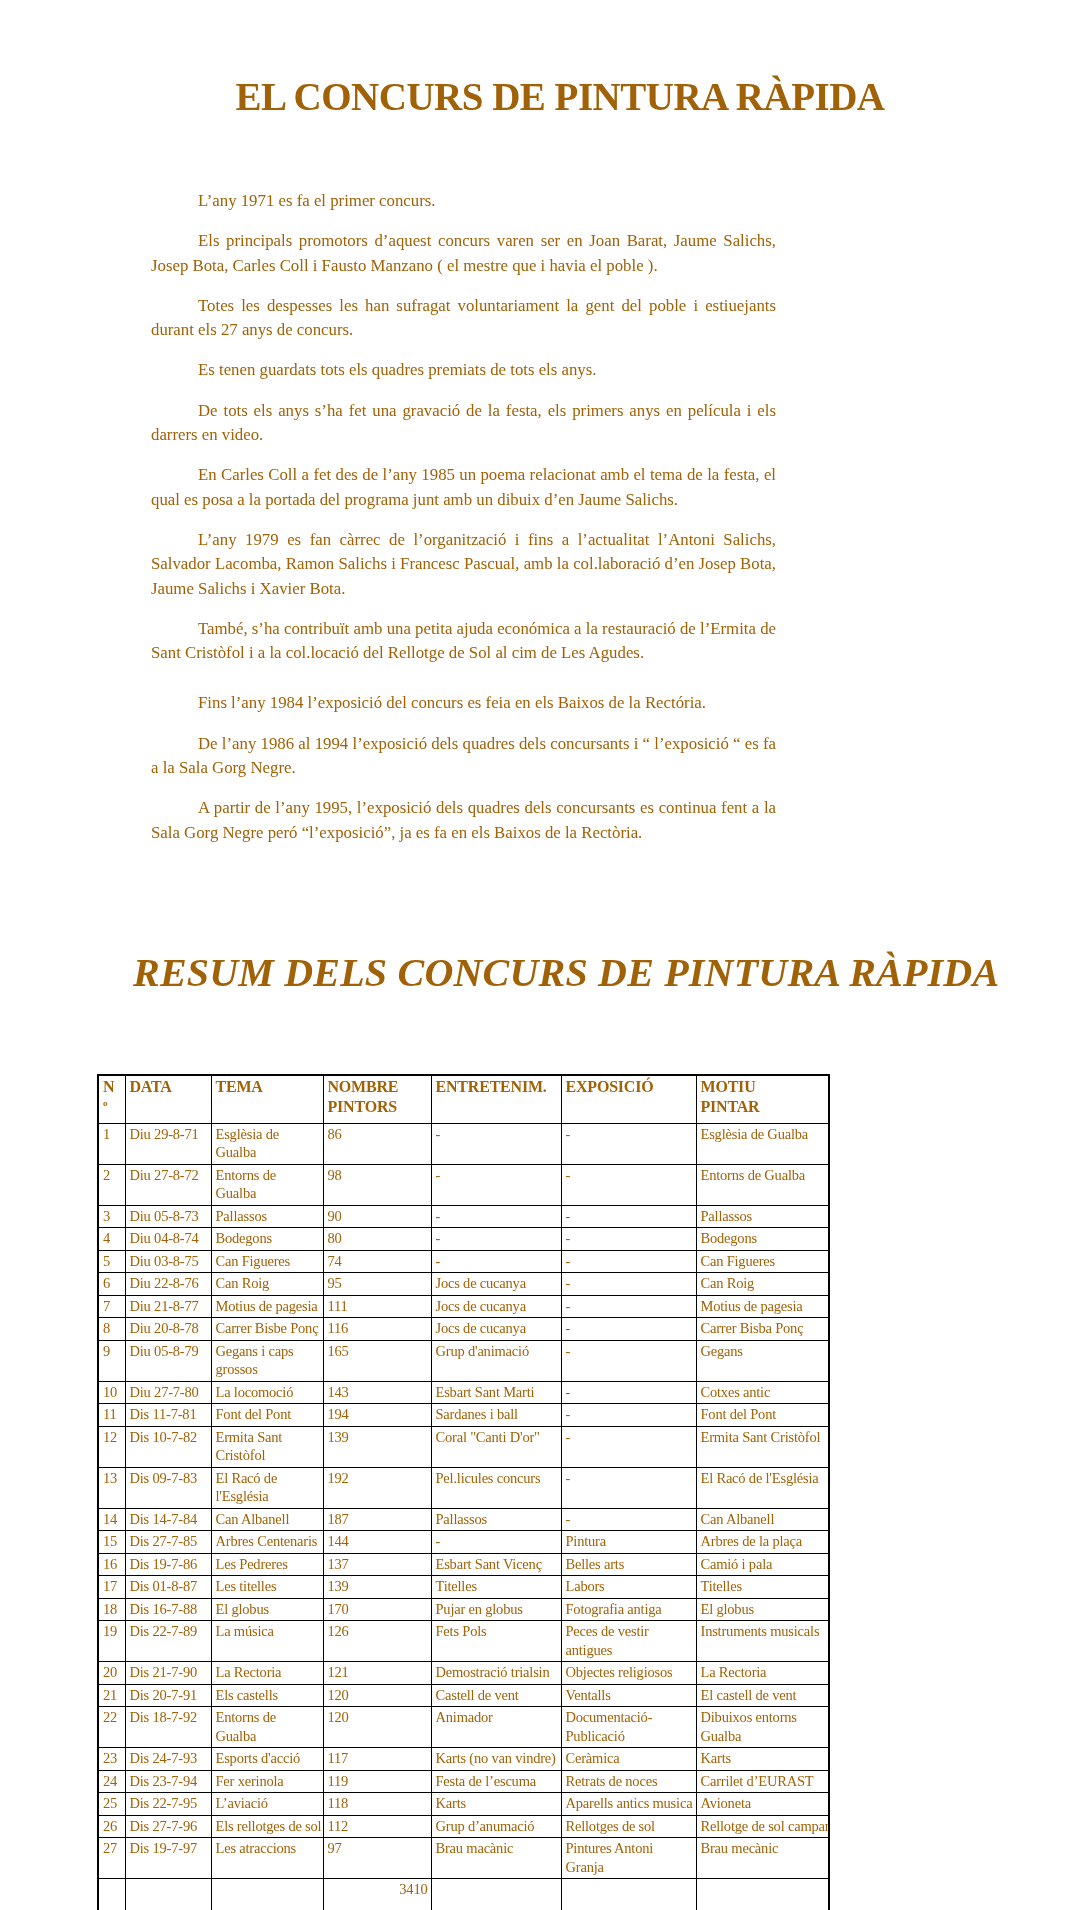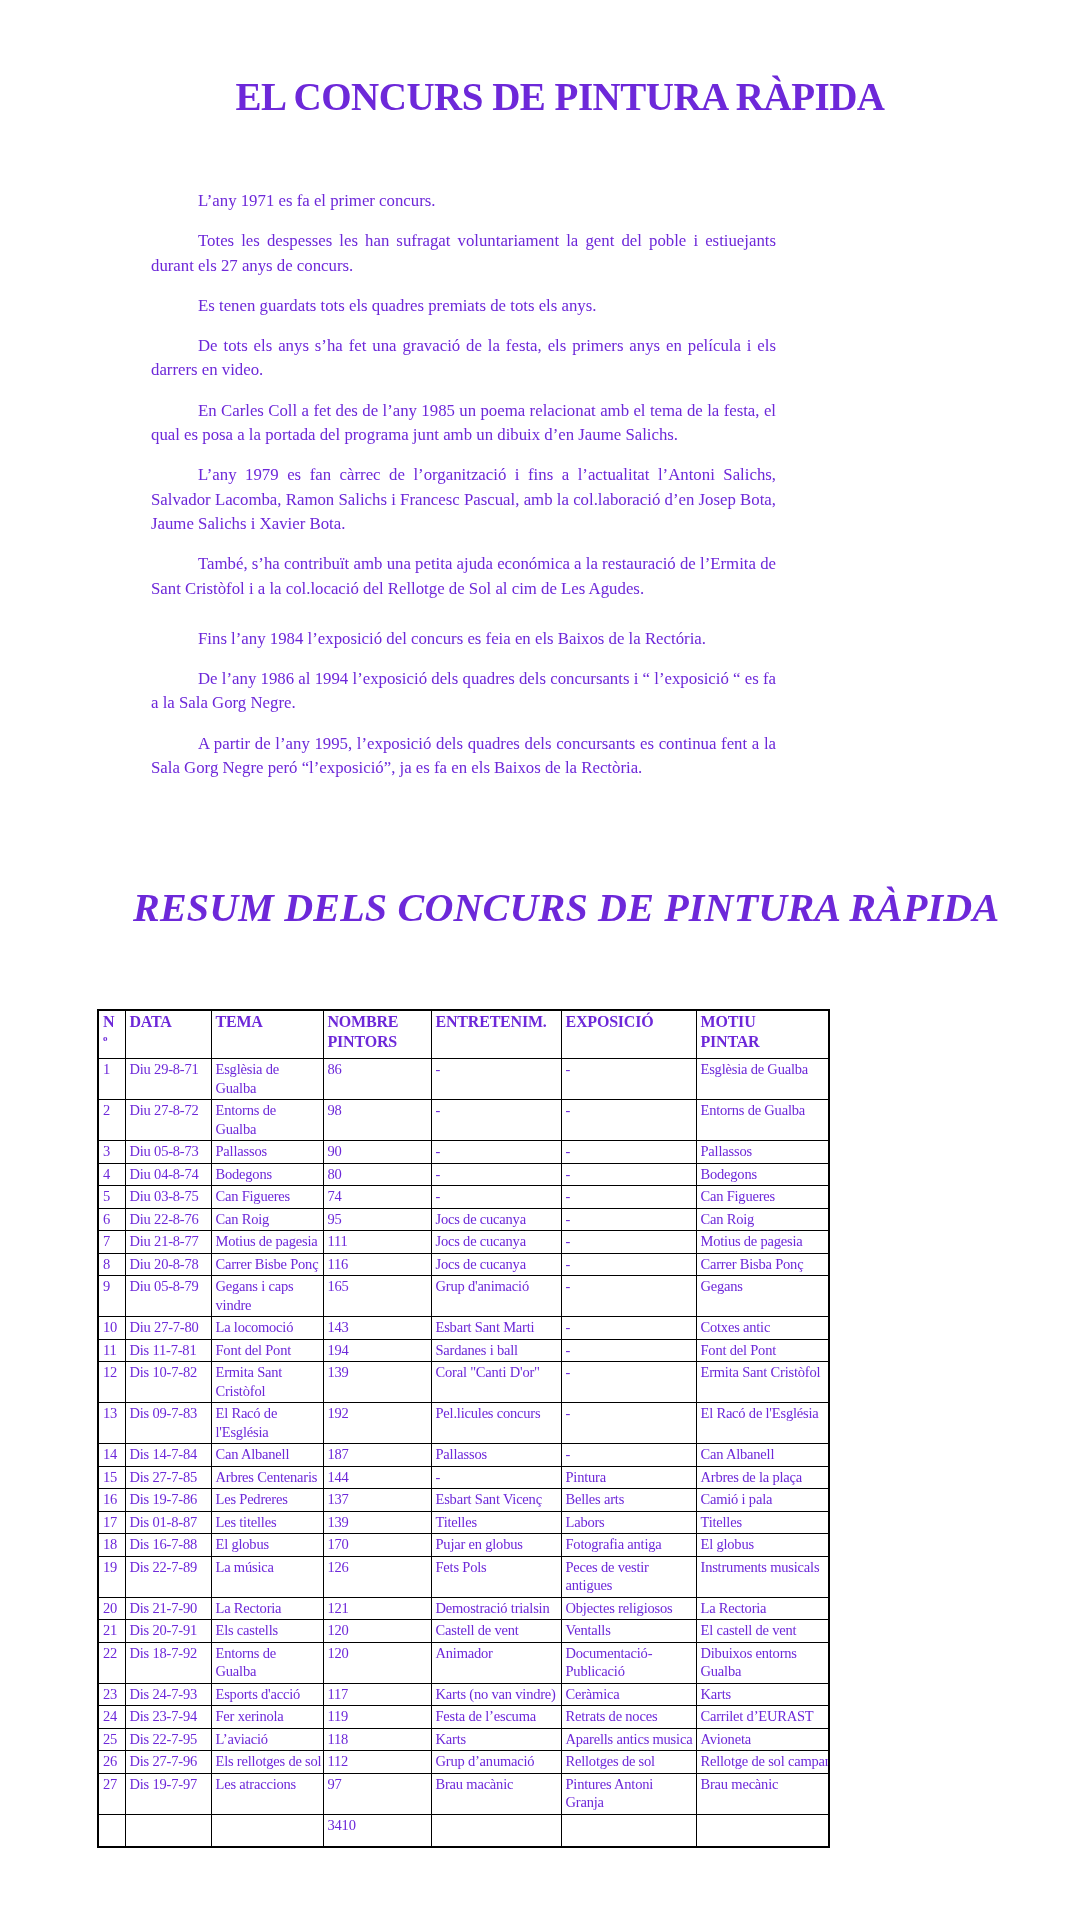--- a/index.html
+++ b/index.html
@@ -1,21 +1,21 @@
 <!DOCTYPE html>
 <html><head>
 <meta charset="utf-8">
 <style>
   html,body { margin:0; padding:0; background:#e8e8e8; }
   .page {
     position:relative;
     width:1080px; height:1910px;
     margin:0 auto;
     background:#ffffff;
-    color:#6d28d9;
+    color:#a16207;
     font-family:"Liberation Serif","DejaVu Serif",serif;
     overflow:hidden;
   }
   .doc-title {
     margin:0;
     padding:74px 0 0 40px;
     text-align:center;
     font-size:39px;
     font-weight:bold;
     letter-spacing:-0.5px;
@@ -62,38 +62,39 @@
     line-height:20px;
     font-weight:bold;
     letter-spacing:-0.2px;
     height:44px;
   }
   th.c-nombre { text-align:center; }
   th.c-num sup { font-size:9px; line-height:9px; }
   td.c-num { text-align:center; }
   td.c-nombre { text-align:center;margin-top:35px; }
   td.clip { white-space:nowrap; }
-  tr.total-row td { height:28px; }
+  tr.total-row td { height:28px;text-align:right; }
   col.c-num { width:27px; }
   col.c-data { width:86px; }
   col.c-tema { width:112px; }
   col.c-nombre { width:108px; }
   col.c-entretenim { width:130px; }
   col.c-exposicio { width:135px; }
   col.c-motiu { width:133px; }
 </style>
 </head>
 <body>
 
 <div class="page">
 
   <h1 class="doc-title">EL CONCURS DE PINTURA RÀPIDA</h1>
 
   <section class="block block1">
       <p class="para">L’any 1971 es fa el primer concurs.</p>
+      <p class="para">Els principals promotors d’aquest concurs varen ser en Joan Barat, Jaume Salichs, Josep Bota, Carles Coll i Fausto Manzano ( el mestre que i havia el poble ).</p>
       <p class="para">Totes les despesses les han sufragat voluntariament la gent del poble i estiuejants durant els 27 anys de concurs.</p>
       <p class="para">Es tenen guardats tots els quadres premiats de tots els anys.</p>
       <p class="para">De tots els anys s’ha fet una gravació de la festa, els primers anys en película i els darrers en video.</p>
       <p class="para">En Carles Coll a fet des de l’any 1985 un poema relacionat amb el tema de la festa, el qual es posa a la portada del programa junt amb un dibuix d’en Jaume Salichs.</p>
       <p class="para">L’any 1979 es fan càrrec de l’organització i fins a l’actualitat l’Antoni Salichs, Salvador Lacomba, Ramon Salichs i Francesc Pascual, amb la col.laboració d’en Josep Bota, Jaume Salichs i Xavier Bota.</p>
       <p class="para">També, s’ha contribuït amb una petita ajuda económica a la restauració de l’Ermita de Sant Cristòfol i a la col.locació del Rellotge de Sol al cim de Les Agudes.</p>
     </section>
 
   <section class="block block2">
       <p class="para">Fins l’any 1984 l’exposició del concurs es feia en els Baixos de la Rectória.</p>
@@ -193,21 +194,21 @@
           <td class="c-data">Diu 20-8-78</td>
           <td class="c-tema">Carrer Bisbe Ponç</td>
           <td class="c-nombre">116</td>
           <td class="c-entretenim">Jocs de cucanya</td>
           <td class="c-exposicio">-</td>
           <td class="c-motiu">Carrer Bisba Ponç</td>
         </tr>
         <tr>
           <td class="c-num">9</td>
           <td class="c-data">Diu 05-8-79</td>
-          <td class="c-tema">Gegans i caps vindre</td>
+          <td class="c-tema">Gegans i caps grossos</td>
           <td class="c-nombre">165</td>
           <td class="c-entretenim">Grup d'animació</td>
           <td class="c-exposicio">-</td>
           <td class="c-motiu">Gegans</td>
         </tr>
         <tr>
           <td class="c-num">10</td>
           <td class="c-data">Diu 27-7-80</td>
           <td class="c-tema">La locomoció</td>
           <td class="c-nombre">143</td>

